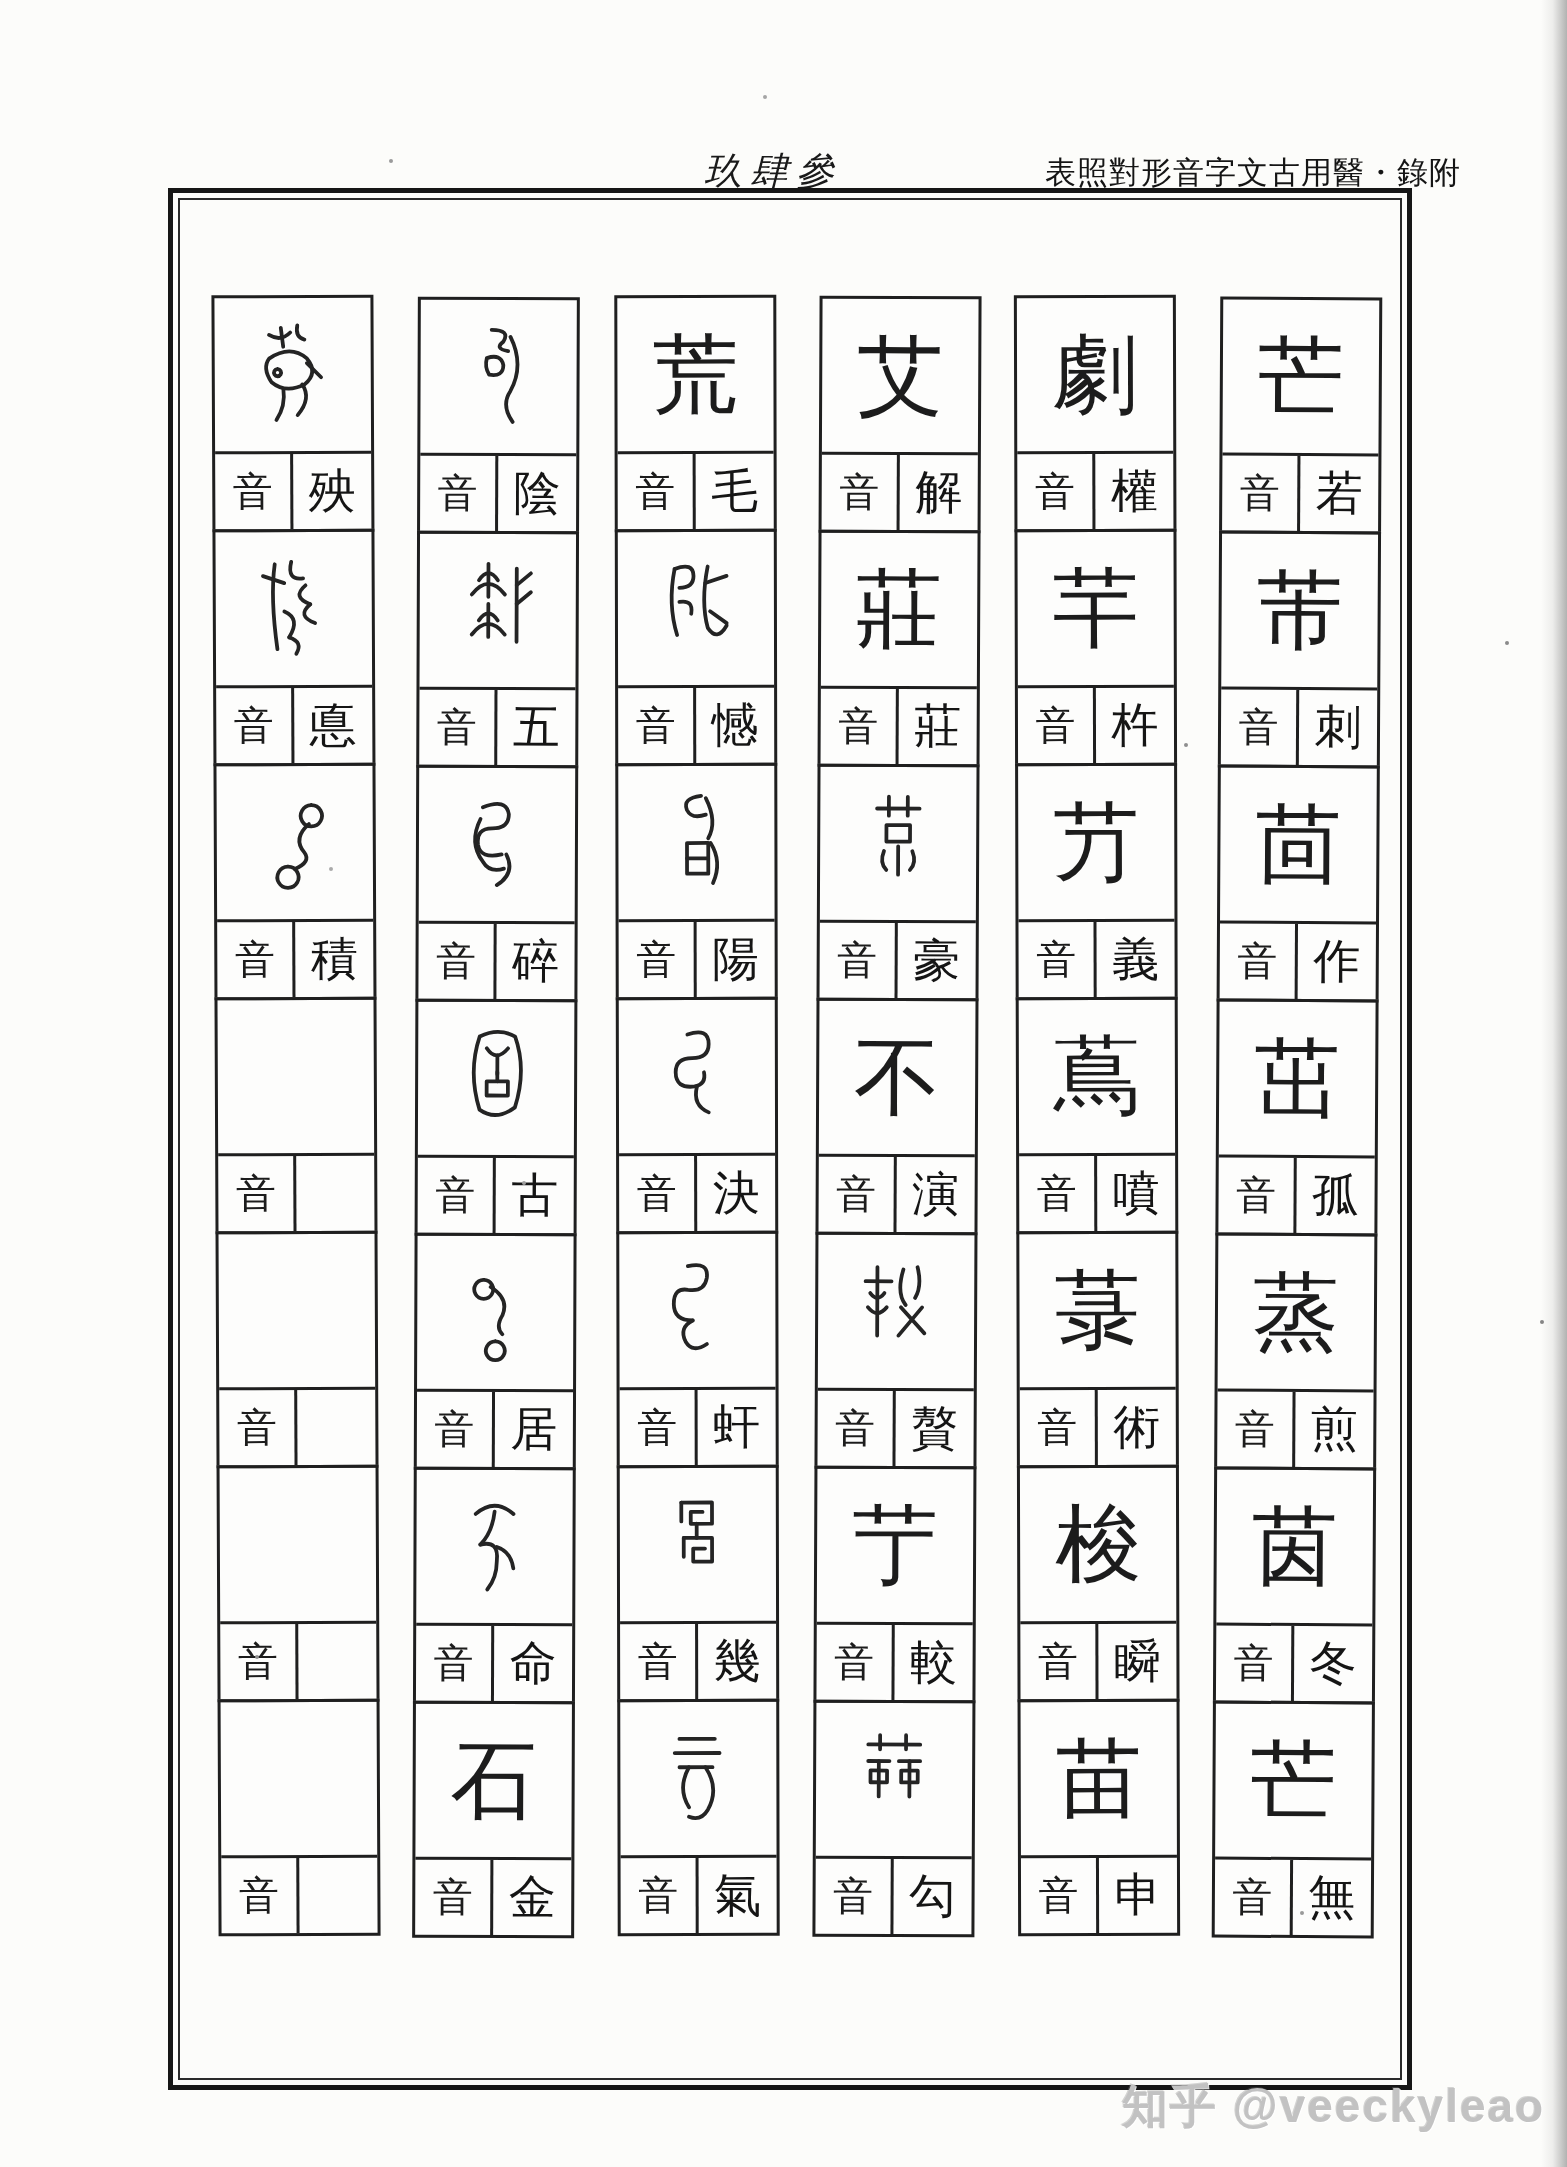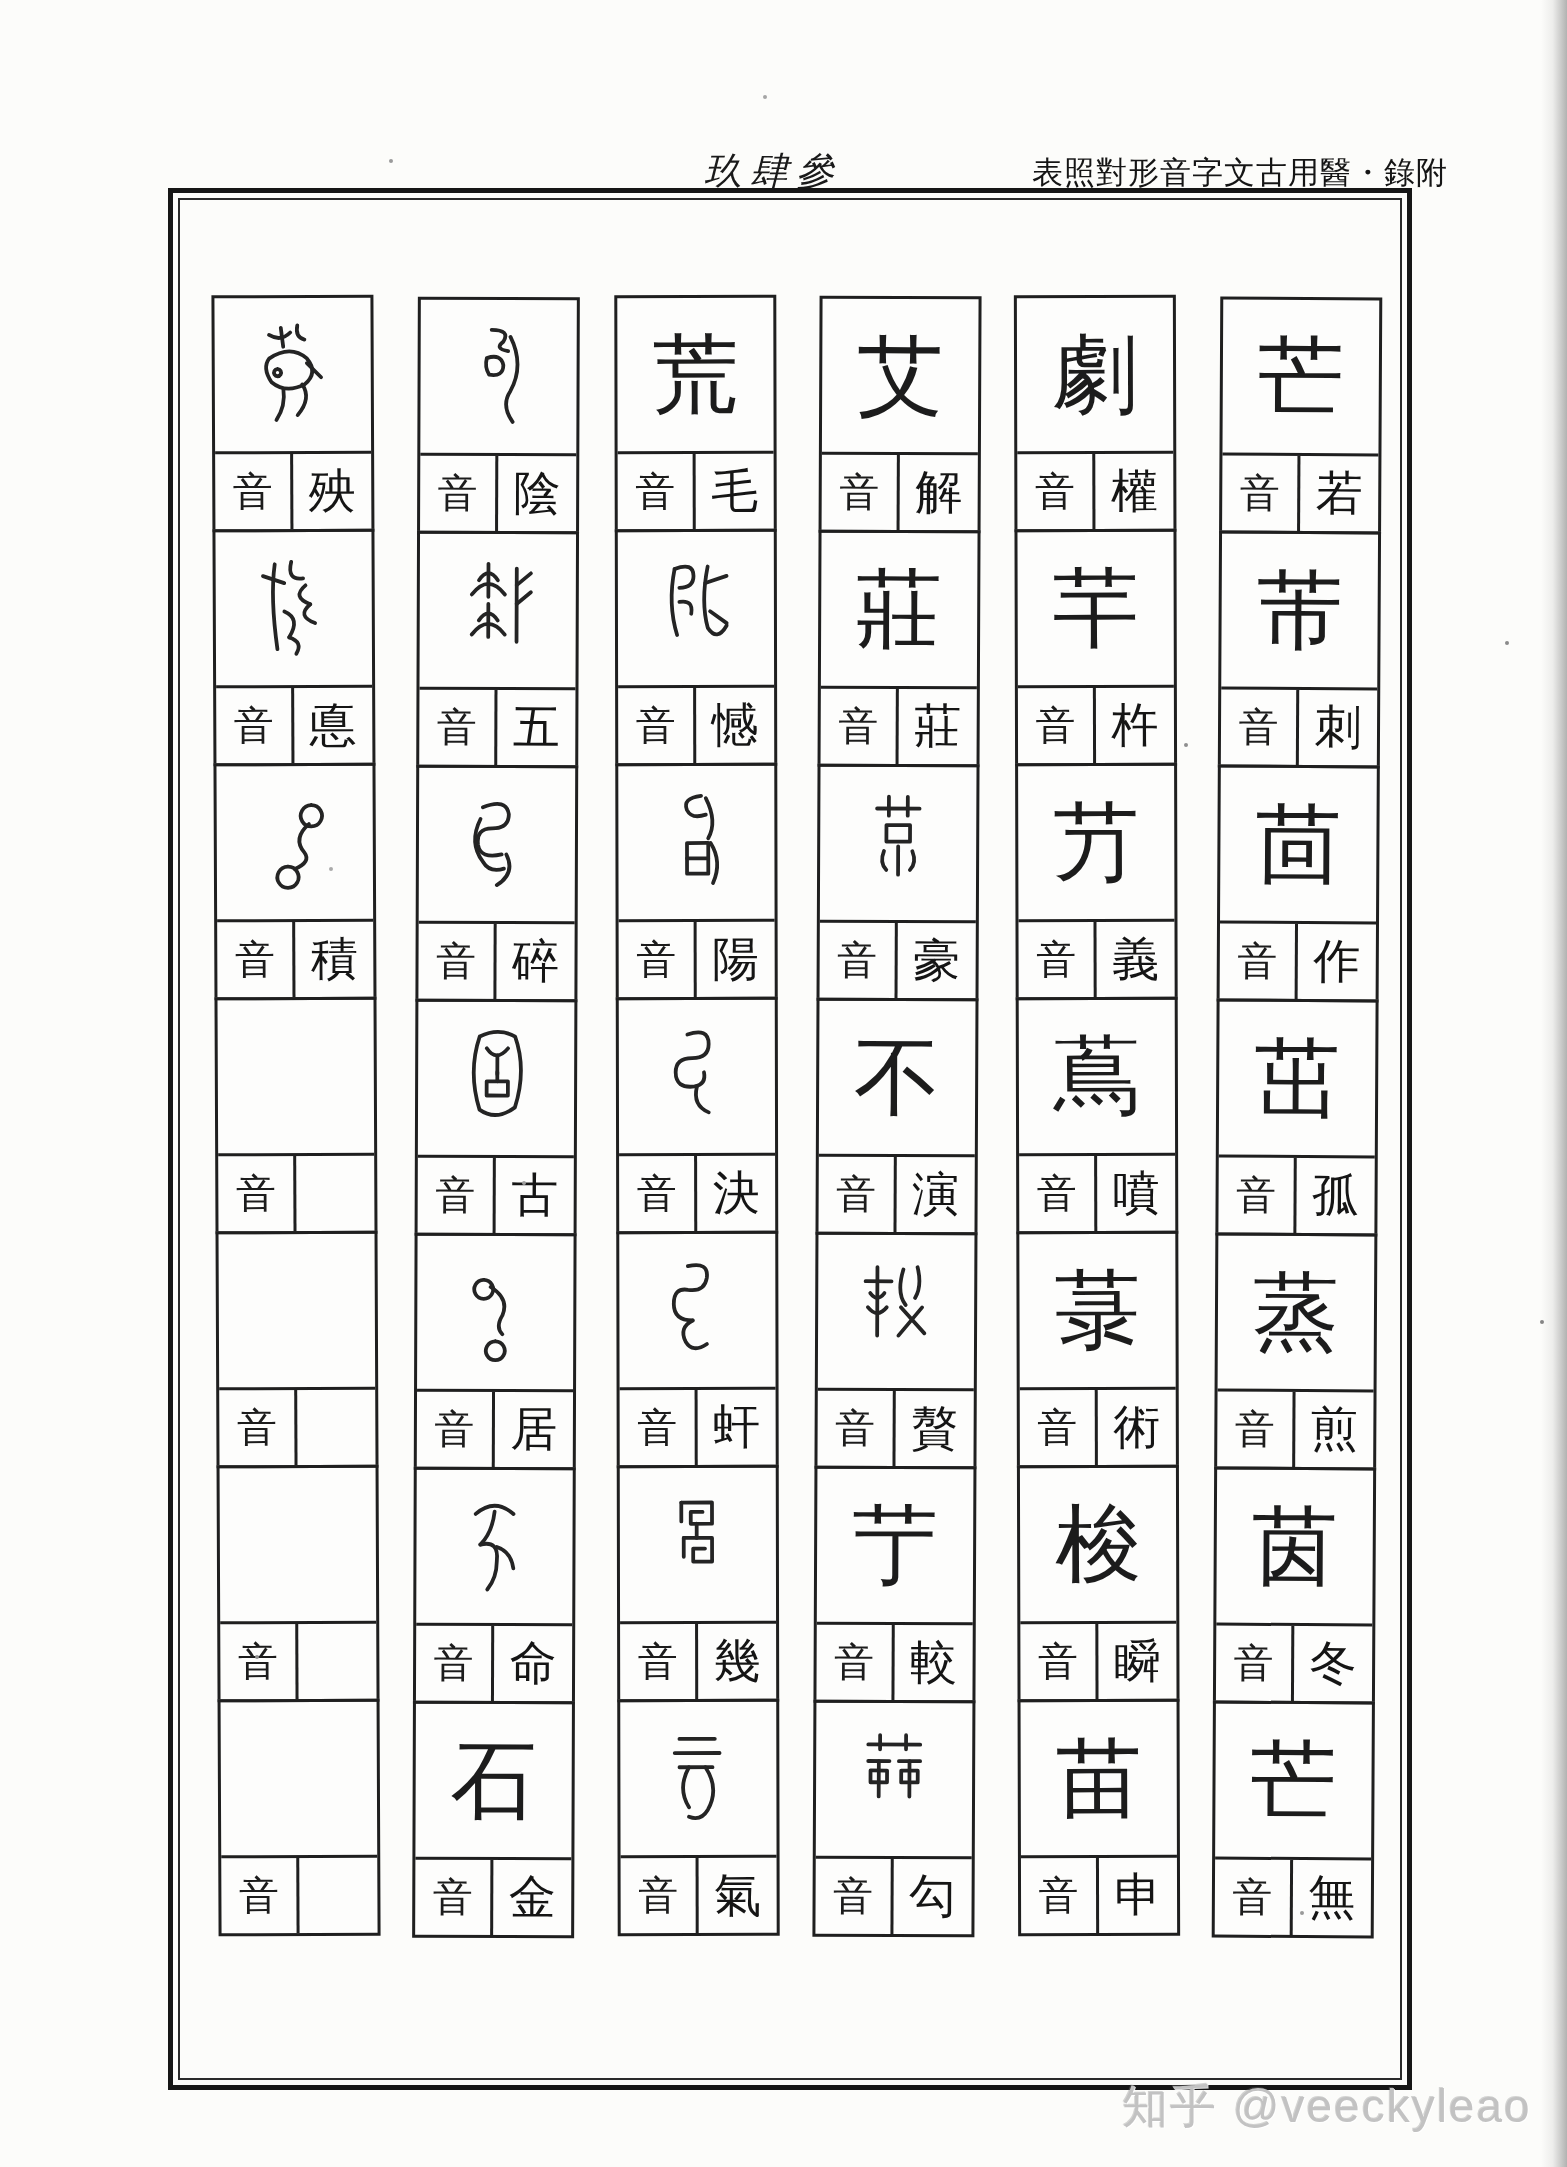--- a/index.html
+++ b/index.html
@@ -3,21 +3,21 @@
 <meta charset="utf-8">
 <style>
   html,body{margin:0;padding:0;}
   body{width:1567px;height:2167px;position:relative;background:#fcfcfa;overflow:hidden;
        font-family:"Liberation Serif","DejaVu Serif",serif;color:#1b1b1b;}
   .page{position:absolute;inset:0;}
 
   
   .folio{position:absolute;left:704px;top:146px;font-size:38px;letter-spacing:8px;
          color:#1a1a1a;white-space:nowrap;font-style:italic;}
-  .header-title{position:absolute;right:119px;top:152px;font-size:31px;letter-spacing:1px;
+  .header-title{position:absolute;right:106px;top:152px;font-size:31px;letter-spacing:1px;
          color:#151515;white-space:nowrap;}
 
   
   .frame{position:absolute;left:168px;top:188px;width:1244px;height:1902px;
          border:5px solid #161616;box-sizing:border-box;background:transparent;}
   .frame-inner{position:absolute;inset:5px;border:2px solid #2a2a2a;}
 
   
   .grid{position:absolute;inset:0;}
   .table-column{position:absolute;top:295px;width:162px;}
@@ -37,21 +37,21 @@
   .seal-svg{width:118px;height:136px;}
   .seal-svg path{stroke:#242424;stroke-width:3.2;fill:none;stroke-linecap:round;stroke-linejoin:round;}
   .pron-row{height:75px;display:flex;}
   .sound-cell{width:78px;border-right:3px solid #1f1f1f;box-sizing:border-box;
         display:flex;align-items:center;justify-content:center;}
   .sound-label{font-size:40px;color:#1c1c1c;}
   .pron-cell{flex:1;display:flex;align-items:center;justify-content:center;}
   .pron-char{font-size:47px;color:#151515;}
 
   
-  .watermark{position:absolute;left:1122px;top:2076px;font-size:46px;font-weight:400;
+  .watermark{position:absolute;left:1122px;top:2076px;font-size:46px;font-weight:700;
         font-family:"Liberation Sans","DejaVu Sans",sans-serif;color:#c2c2c2;letter-spacing:2px;
         white-space:nowrap;text-shadow:1px 1px 0 rgba(255,255,255,.85),-1px -1px 0 rgba(135,135,135,.35);}
 
   
   .edge-noise{position:absolute;right:0;top:0;width:26px;height:100%;pointer-events:none;
         background:linear-gradient(to left,rgba(105,105,105,.5),rgba(160,160,160,.16) 55%,rgba(200,200,200,0));}
   .specks{position:absolute;left:0;top:0;width:2px;height:2px;background:transparent;border-radius:50%;
         box-shadow:390px 160px 0 1px #9a9a9a,1185px 744px 0 1px #8e8e8e,523px 1182px 0 1px #9f9f9f,
                    256px 1656px 0 1px #909090,1301px 1912px 0 1px #9a9a9a,764px 96px 0 1px #a5a5a5,
                    1506px 642px 0 1px #8a8a8a,1541px 1321px 0 1px #858585,330px 868px 0 1px #aaa;}

